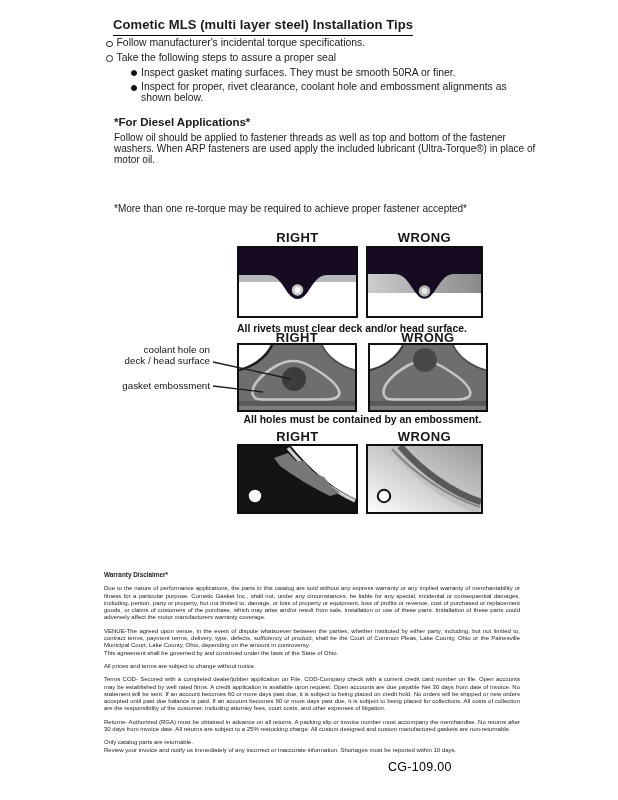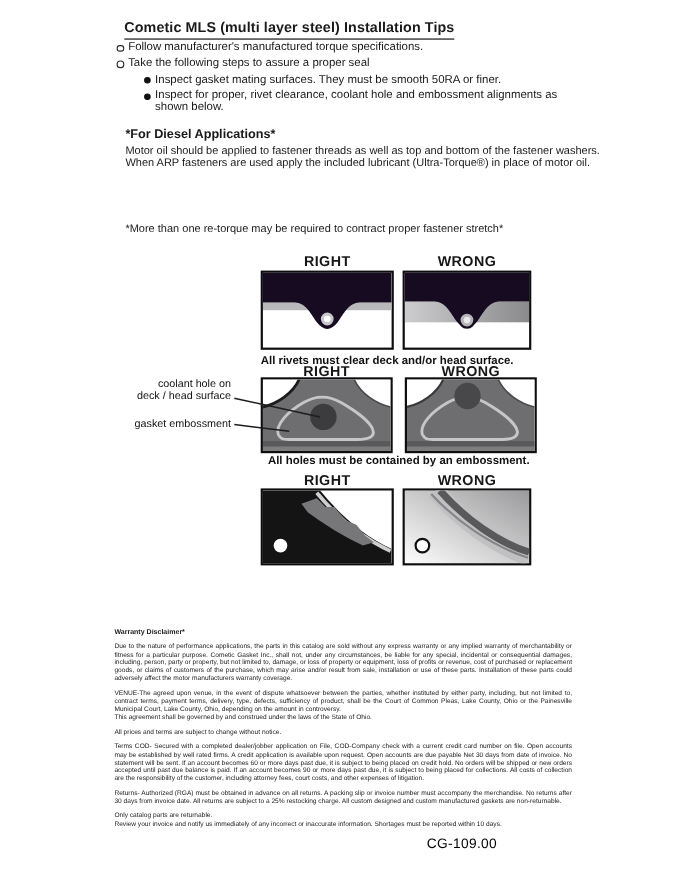--- a/index.html
+++ b/index.html
@@ -46,39 +46,39 @@
 </head>
 <body>
 
 <div class="page">
 
   <div class="abs doc-title">Cometic MLS (multi layer steel) Installation Tips</div>
 
   <div class="abs bullets">
     <div class="bullet-row">
       <span class="marker"></span>
-      <span>Follow manufacturer's manufactured torque specifications.</span>
+      <span>Follow manufacturer's incidental torque specifications.</span>
     </div>
     <div class="bullet-row">
       <span class="marker"></span>
       <span>Take the following steps to assure a proper seal</span>
     </div>
     <div class="bullet-row sub">
       <span class="marker"></span>
       <span>Inspect gasket mating surfaces.  They must be smooth 50RA or finer.</span>
     </div>
     <div class="bullet-row sub">
       <span class="marker"></span>
       <span>Inspect for proper, rivet clearance, coolant hole and embossment alignments as shown below.</span>
     </div>
   </div>
 
   <div class="abs diesel-heading">*For Diesel Applications*</div>
-  <div class="abs body-par p1">Motor oil should be applied to fastener threads as well as top and bottom of the fastener washers. When ARP fasteners are used apply the included lubricant (Ultra-Torque®) in place of motor oil.</div>
-  <div class="abs body-par note">*More than one re-torque may be required to contract proper fastener stretch*</div>
+  <div class="abs body-par p1">Follow oil should be applied to fastener threads as well as top and bottom of the fastener washers. When ARP fasteners are used apply the included lubricant (Ultra-Torque®) in place of motor oil.</div>
+  <div class="abs body-par note">*More than one re-torque may be required to achieve proper fastener accepted*</div>
 
   <div class="abs rw-header" style="left:237px;top:230px;width:121px;">RIGHT</div>
   <div class="abs rw-header" style="left:366px;top:230px;width:117px;">WRONG</div>
 
   <div class="abs fig" style="left:237px;top:246px;width:121px;height:72px;">
     <svg viewBox="0 0 117 68" preserveAspectRatio="none">
       <rect x="0" y="27" width="117" height="7" fill="#b9b9bb"></rect>
       <path d="M0,0 H117 V27 H88 C78,27 73,38 68,45 Q58.5,57 49,45 C44,38 39,27 29,27 H0 Z" fill="#160b20"></path>
       <circle cx="58.5" cy="42" r="6.8" fill="#c8c8ca" stroke="#160b20" stroke-width="2"></circle>
       <circle cx="58.5" cy="42" r="3" fill="#ffffff"></circle>

